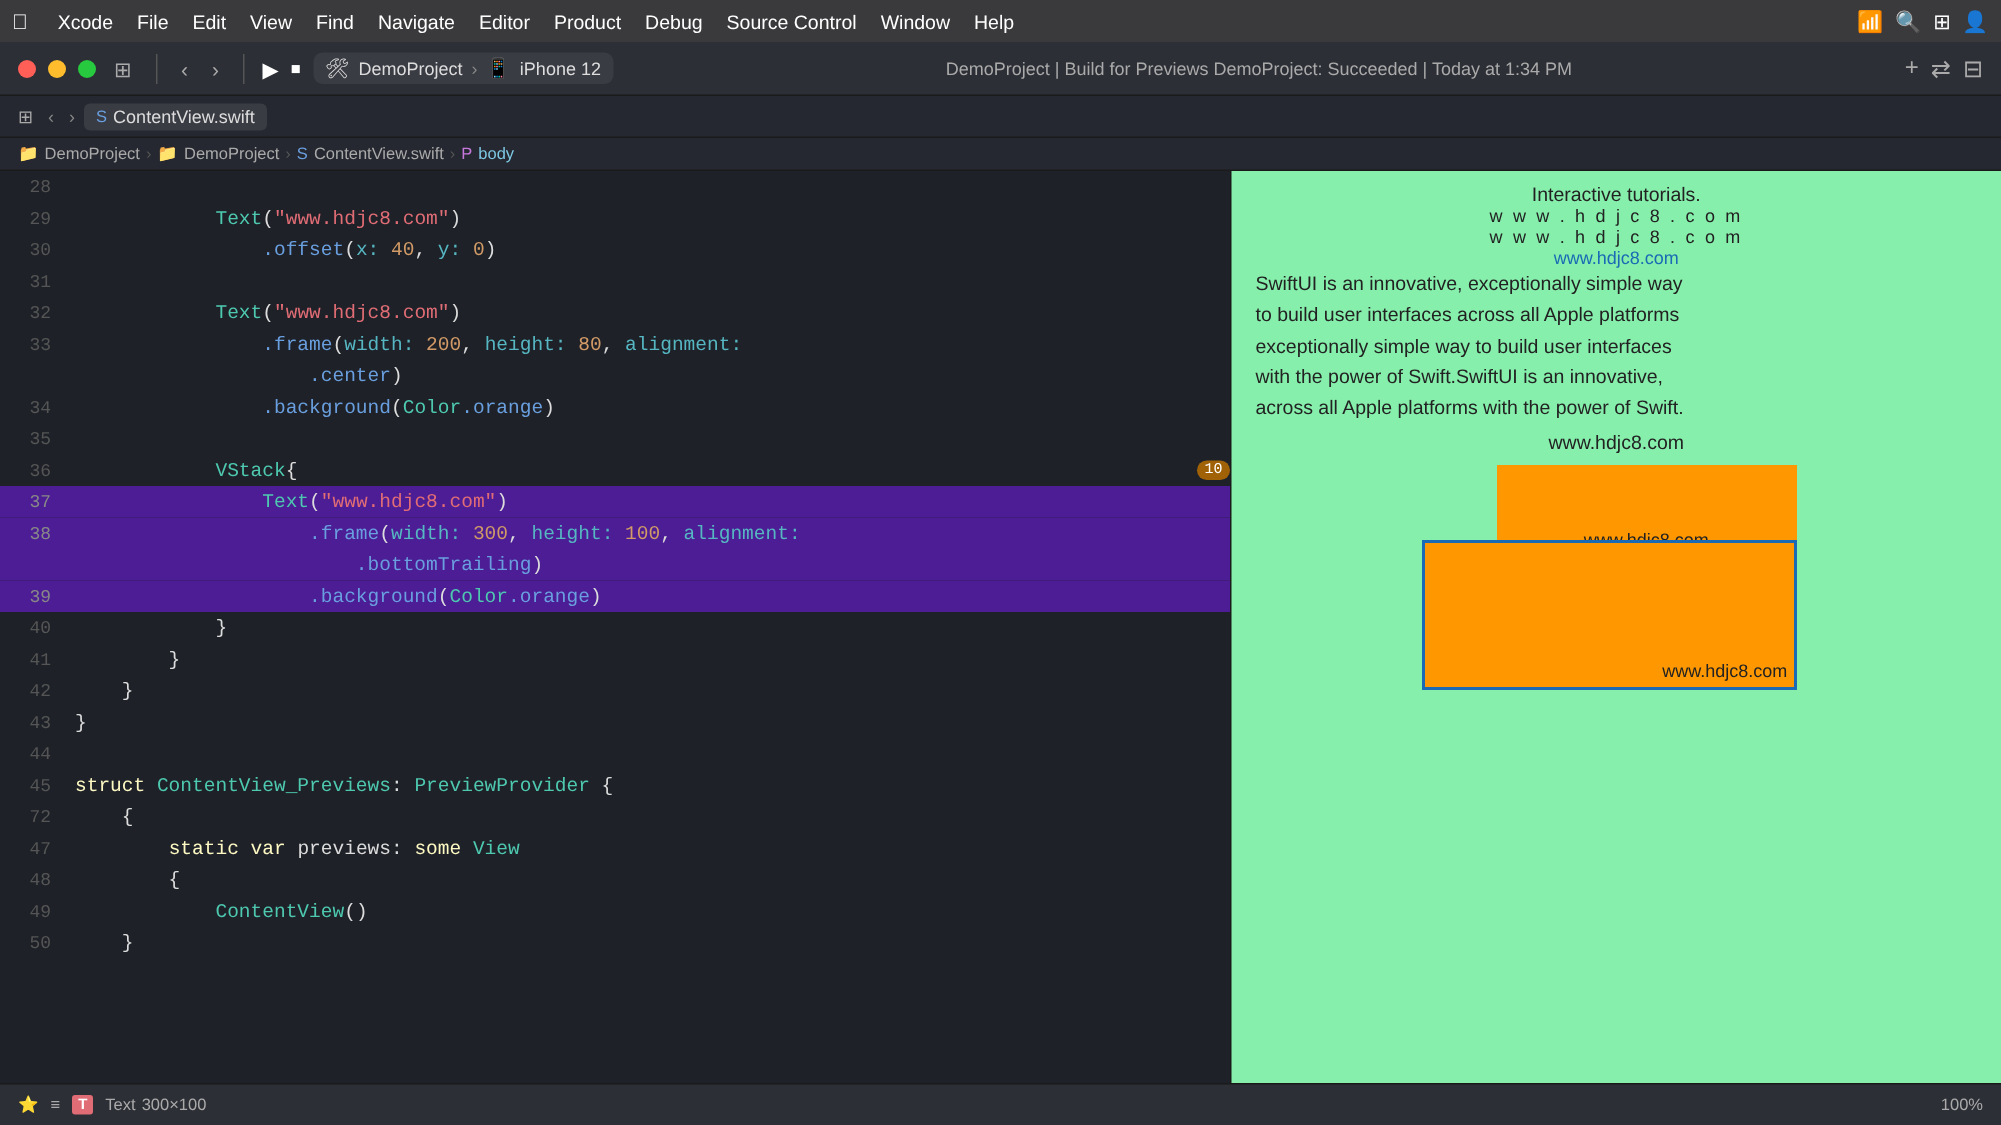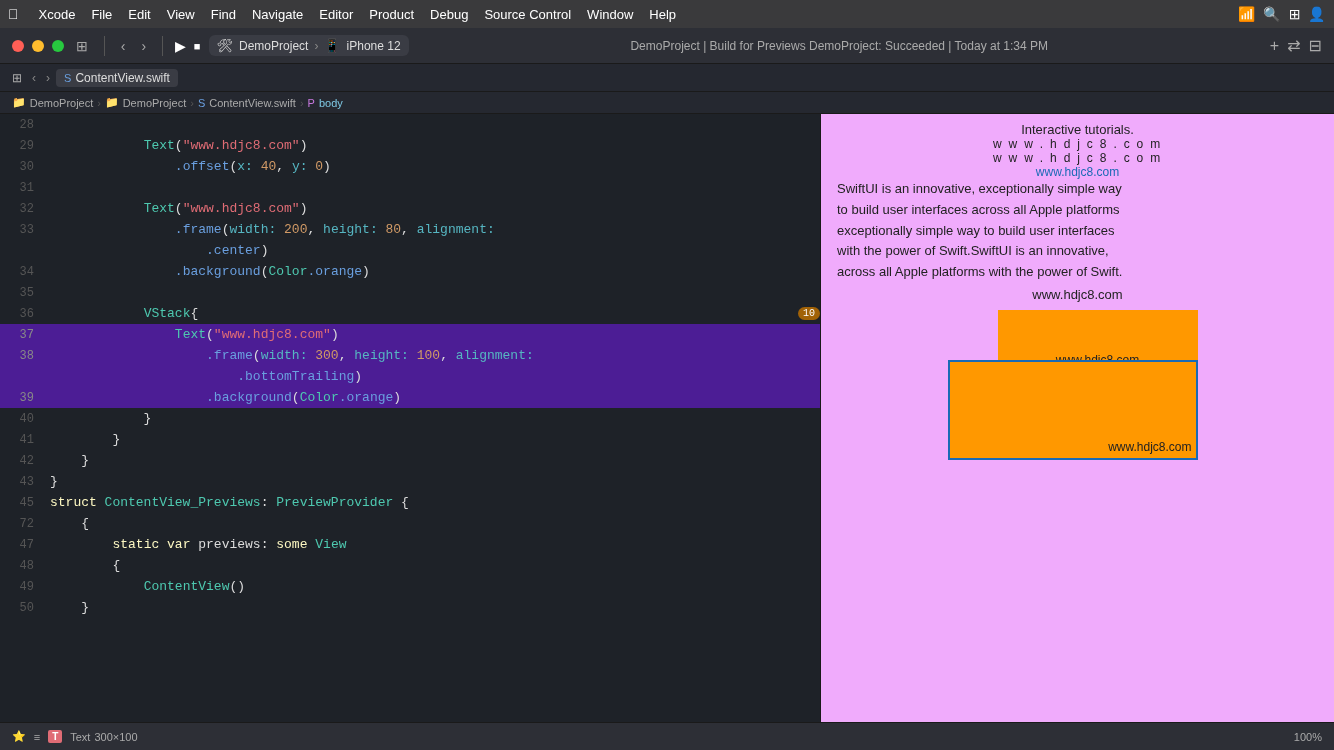--- a/index.html
+++ b/index.html
@@ -204,21 +204,21 @@
     .c-blue { color: #6a9fdf; }
     .c-red { color: #e06c75; }
     .c-cyan { color: #56b6c2; }
     .c-orange { color: #d19a66; }
     .c-type { color: #4ec9b0; }
     .c-keyword { color: #fef9c3; }
 
     
     .preview-panel {
       flex: 1;
-      background: #f0abfc;
+      background: #86efac;
       position: relative;
       overflow: hidden;
       border-left: 1px solid #1a1a1a;
     }
     .preview-content {
       width: 100%;
       height: calc(100% - 28px);
       overflow-y: auto;
       display: flex;
       flex-direction: column;
@@ -473,20 +473,24 @@
       </div>
       <div class="code-line">
         <span class="line-num">42</span>
         <span class="code-content"><span class="c-white">    }</span></span>
       </div>
       <div class="code-line">
         <span class="line-num">43</span>
         <span class="code-content"><span class="c-white">}</span></span>
       </div>
       <div class="code-line">
+        <span class="line-num">44</span>
+        <span class="code-content"></span>
+      </div>
+      <div class="code-line">
         <span class="line-num">45</span>
         <span class="code-content"><span class="c-keyword">struct </span><span class="c-type">ContentView_Previews</span><span class="c-white">: </span><span class="c-type">PreviewProvider</span><span class="c-white"> {</span></span>
       </div>
       <div class="code-line">
         <span class="line-num">72</span>
         <span class="code-content"><span class="c-white">    {</span></span>
       </div>
       <div class="code-line">
         <span class="line-num">47</span>
         <span class="code-content"><span class="c-white">        </span><span class="c-keyword">static </span><span class="c-keyword">var </span><span class="c-white">previews: </span><span class="c-keyword">some </span><span class="c-type">View</span></span>

